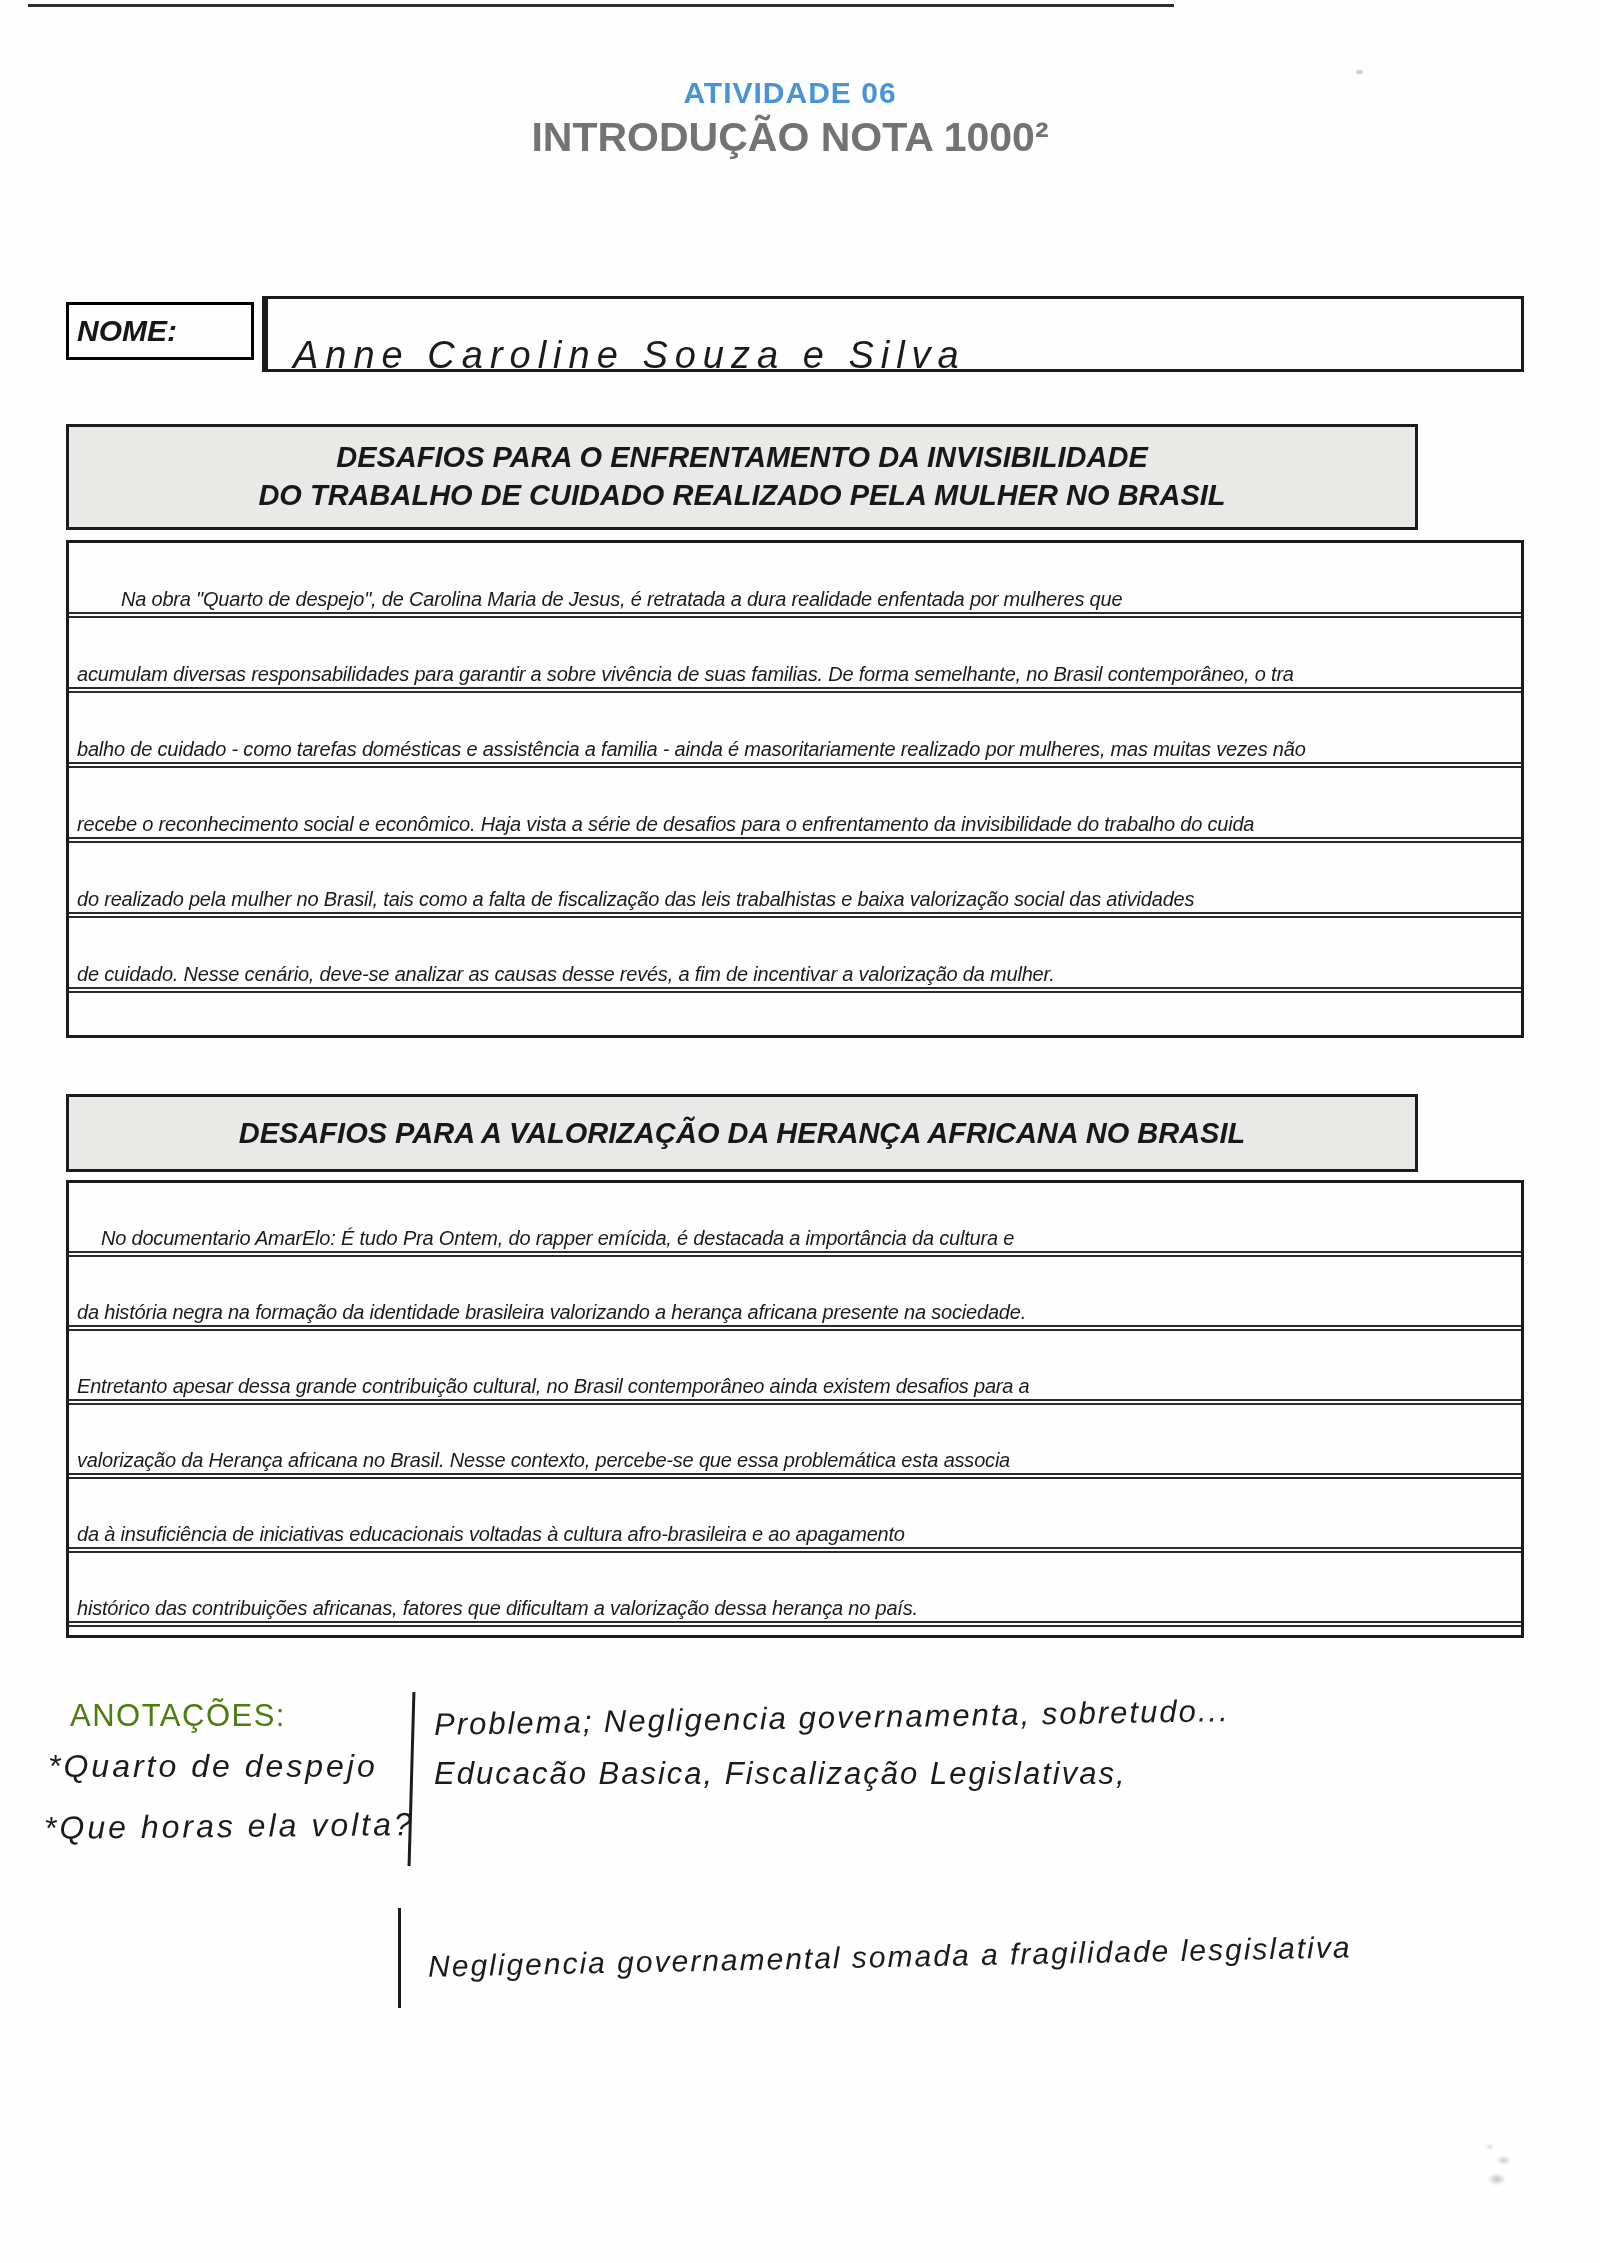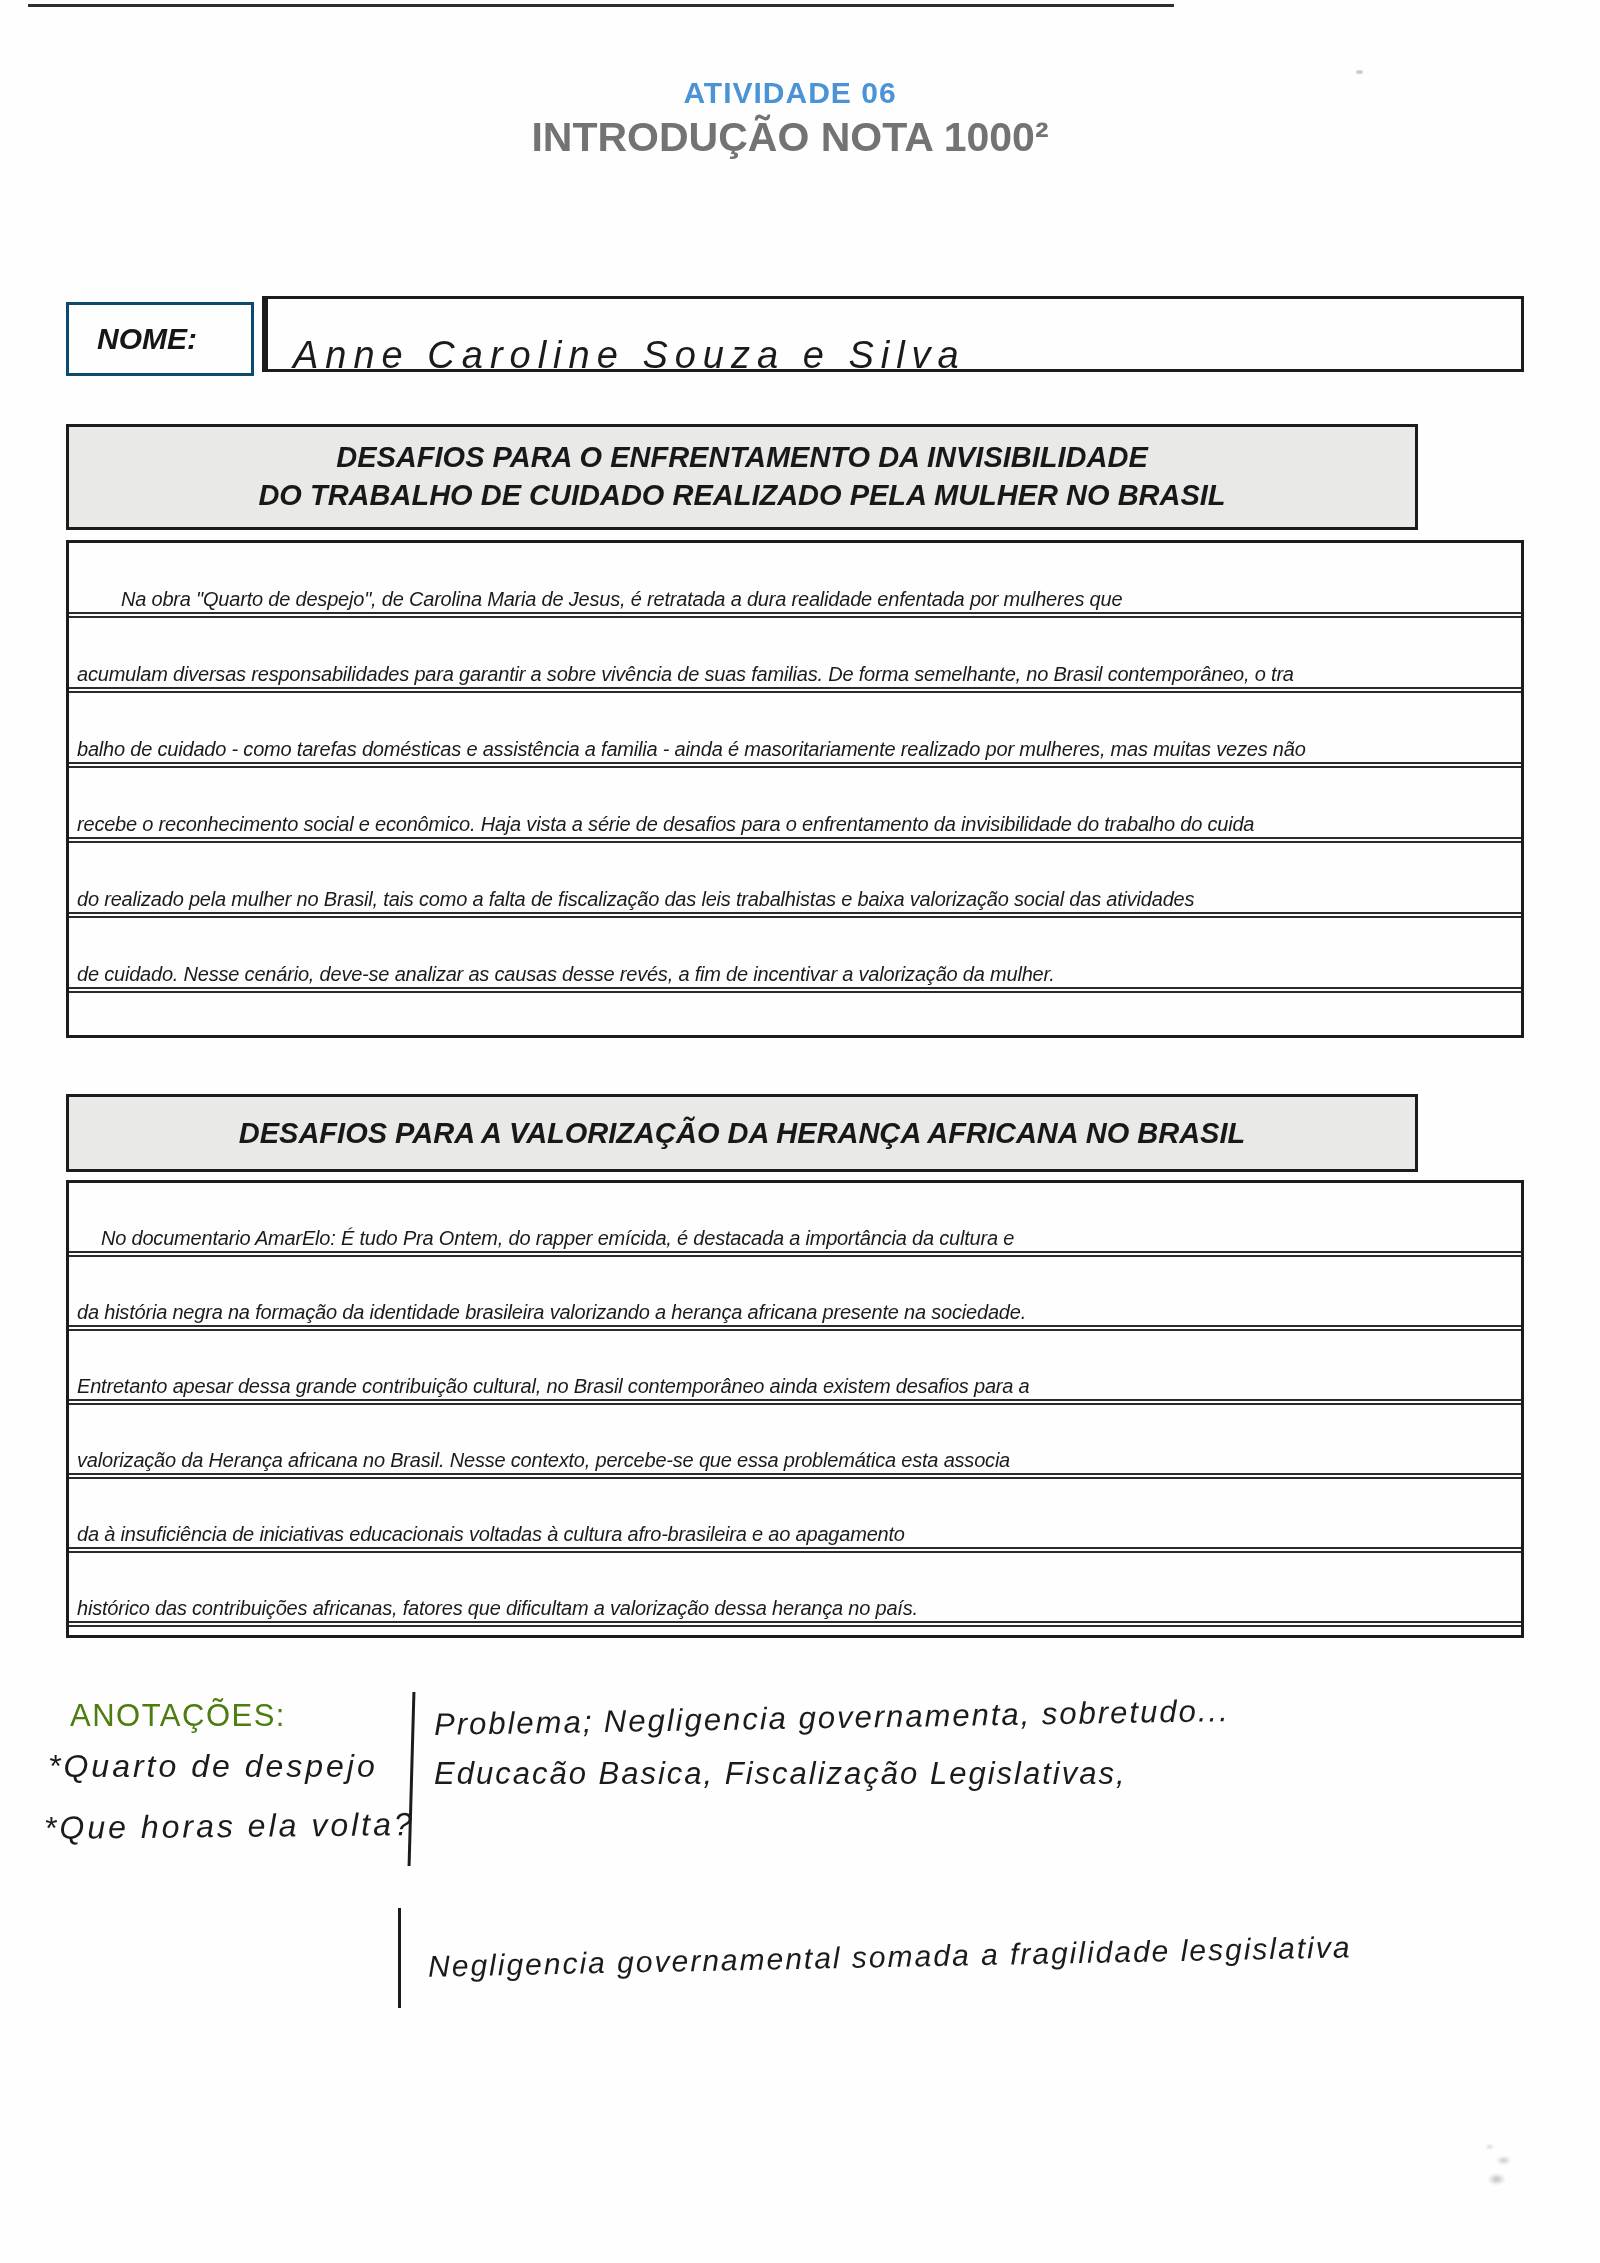--- a/index.html
+++ b/index.html
@@ -26,23 +26,23 @@
     left:0; top:76px; width:1580px; text-align:center;
     font-size:30px; font-weight:700; letter-spacing:1px; color:#4a93d6;
   }
   .doc-title {
     left:0; top:114px; width:1580px; text-align:center;
     font-size:41px; font-weight:700; letter-spacing:0px; color:#737373;
   }
 
   
   .name-label-box {
-    left:66px; top:302px; width:188px; height:74px;
-    border:3px solid #0c4a6e; display:flex; align-items:center;
-    padding-left:28px; box-sizing:border-box;
+    left:66px; top:302px; width:188px; height:58px;
+    border:3px solid #000000; display:flex; align-items:center;
+    padding-left:8px; box-sizing:border-box;
     font-style:italic; font-weight:700; font-size:30px; color:#161616;
   }
   .name-box {
     left:262px; top:296px; width:1262px; height:76px;
     border:3px solid #1c1c1c; box-sizing:border-box;
     box-shadow: inset 4px 0 0 -1px #1c1c1c;
   }
   .name-value {
     position:absolute; left:28px; bottom:-8px; white-space:nowrap;
     font-size:38px; letter-spacing:7px;

